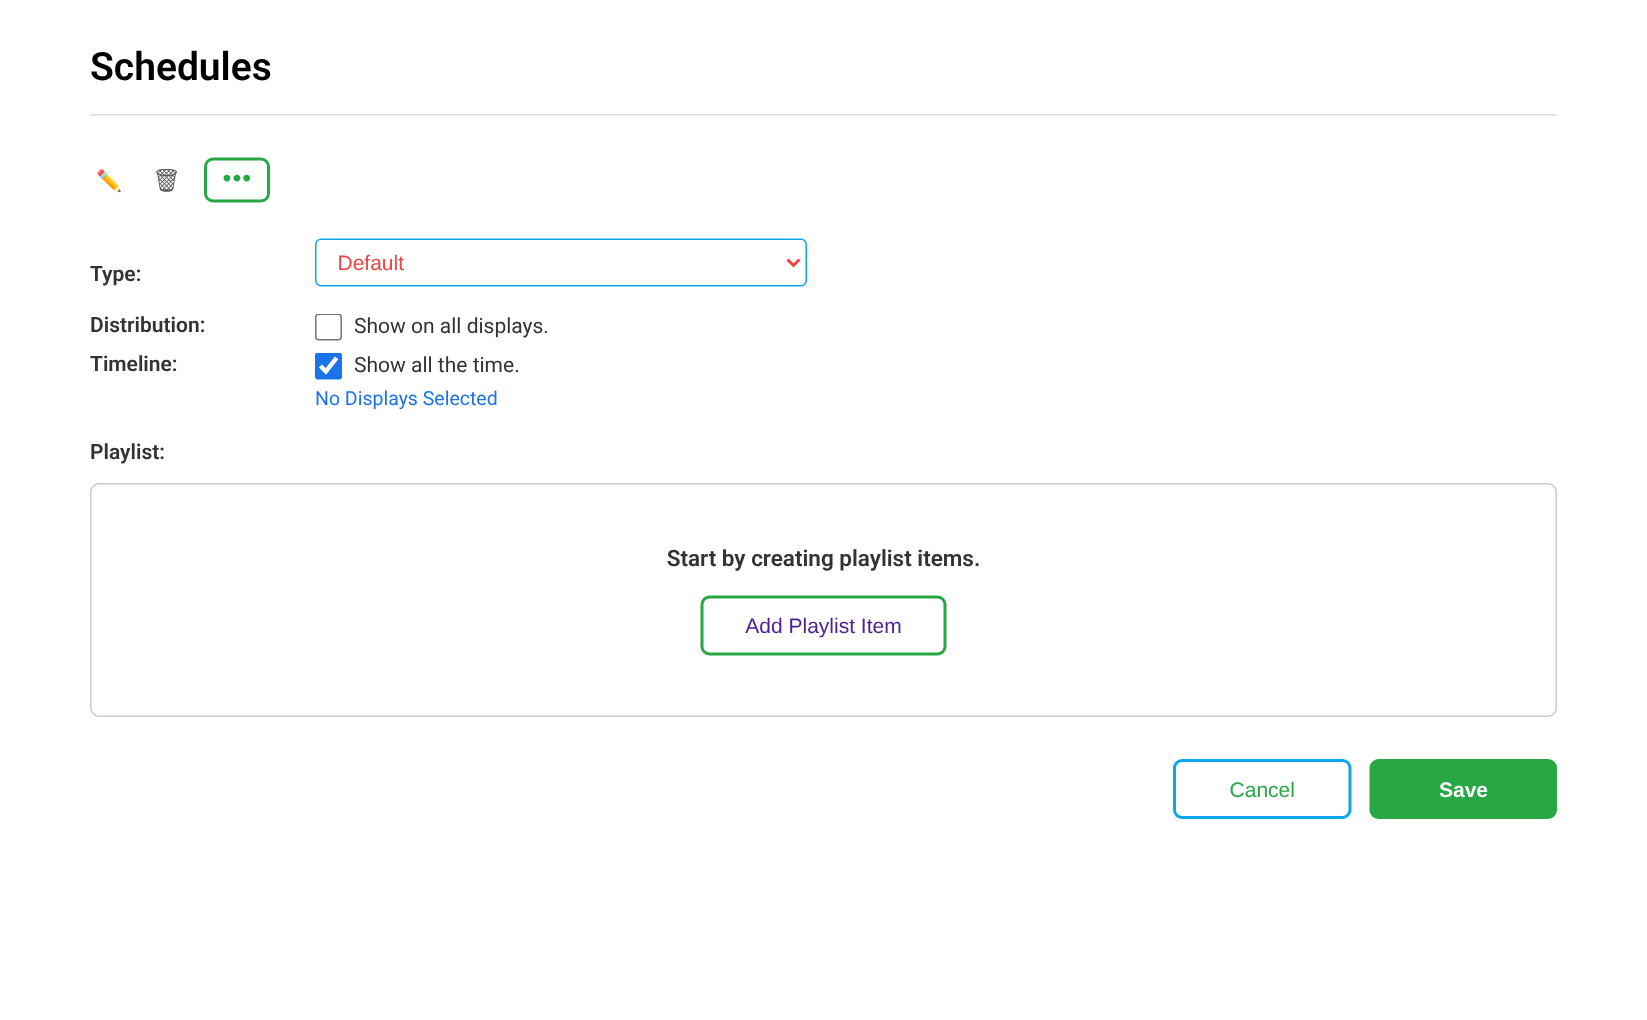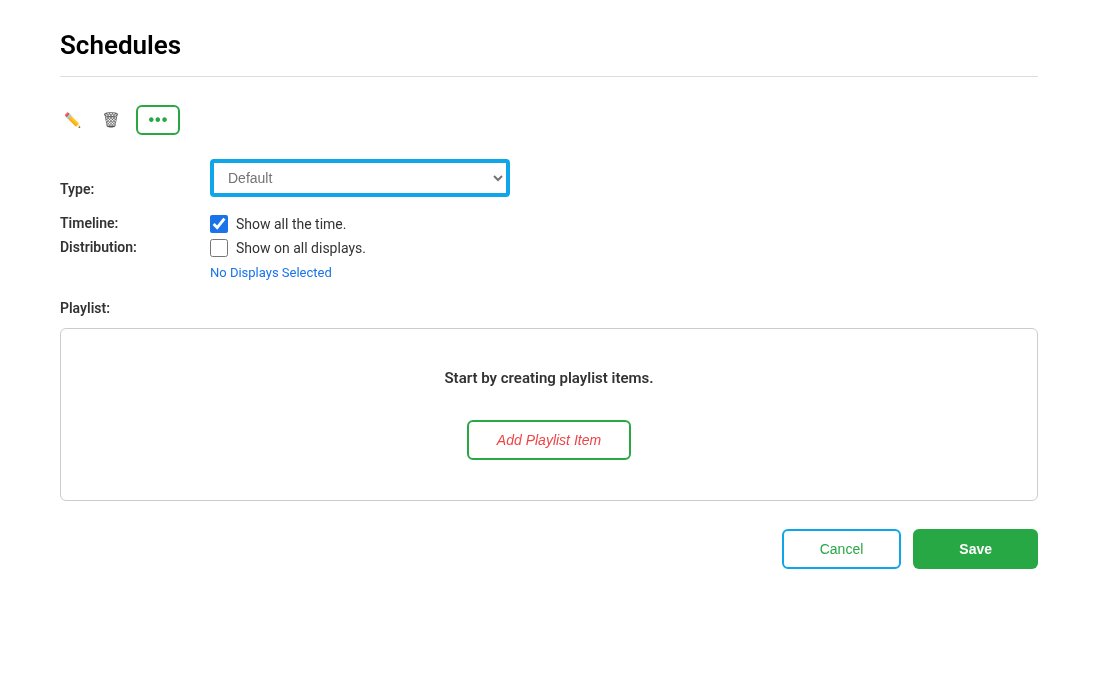--- a/index.html
+++ b/index.html
@@ -81,27 +81,27 @@
     }
 
     .form-label {
       font-weight: 600;
       color: #333;
       width: 150px;
       min-width: 150px;
     }
 
     .form-control {
-      border: 4px solid #0ea5e9;
+      border: 1px solid #0ea5e9;
       border-radius: 4px;
       padding: 6px 10px;
       font-size: 14px;
-      color: #737373;
-      background: #fff;
-      width: 300px;
+      color: #ef4444;
+      background: #fff;
+      width: 328px;
       appearance: auto;
     }
 
     .checkbox-row {
       display: flex;
       align-items: flex-start;
       margin-bottom: 6px;
     }
 
     .checkbox-container {
@@ -144,41 +144,39 @@
     .playlist-box {
       border: 1px solid #ccc;
       border-radius: 6px;
       padding: 40px 20px;
       display: flex;
       flex-direction: column;
       align-items: center;
       justify-content: center;
       min-height: 130px;
       margin-bottom: 28px;
-      gap: 17px;
     }
 
     .playlist-empty-text {
       font-weight: 600;
       color: #333;
       margin-bottom: 16px;
       font-size: 15px;
     }
 
     .add-playlist-btn {
       border: 2px solid #28a745;
-      color: #ef4444;
+      color: #4c1d95;
       background: #fff;
       border-radius: 6px;
       padding: 10px 28px;
       font-size: 14px;
       font-weight: 500;
       cursor: pointer;
       transition: background 0.15s;
-      font-style: italic;
     }
 
     .action-buttons {
       display: flex;
       justify-content: flex-end;
       gap: 12px;
       margin-top: 10px;
     }
 
     .cancel-btn {
@@ -237,36 +235,36 @@
 
   <div class="form-row">
     <span class="form-label">Type:</span>
     <select class="form-control">
       <option>Default</option>
       <option>Custom</option>
       <option>Override</option>
     </select>
   </div>
 
+  <div class="form-row checkbox-row distribution-section">
+    <span class="form-label">Distribution:</span>
+    <div class="checkbox-container">
+      <input type="checkbox" class="checkbox-input" id="distribution-checkbox" style="">
+      <label class="checkbox-label" for="distribution-checkbox">Show on all displays.</label>
+    </div>
+  </div>
+
   <div class="form-row checkbox-row">
     <span class="form-label">Timeline:</span>
     <div class="checkbox-container">
       <input type="checkbox" class="checkbox-input" id="timeline-checkbox" checked="" style="">
       <label class="checkbox-label" for="timeline-checkbox">Show all the time.</label>
     </div>
   </div>
 
-  <div class="form-row checkbox-row distribution-section">
-    <span class="form-label">Distribution:</span>
-    <div class="checkbox-container">
-      <input type="checkbox" class="checkbox-input" id="distribution-checkbox" style="">
-      <label class="checkbox-label" for="distribution-checkbox">Show on all displays.</label>
-    </div>
-  </div>
-
   <a href="#" class="no-displays-link">No Displays Selected</a>
 
   <div>
     <div class="playlist-label">Playlist:</div>
 
     <div class="playlist-box">
       <p class="playlist-empty-text">Start by creating playlist items.</p>
       <button class="add-playlist-btn">Add Playlist Item</button>
     </div>
   </div>

